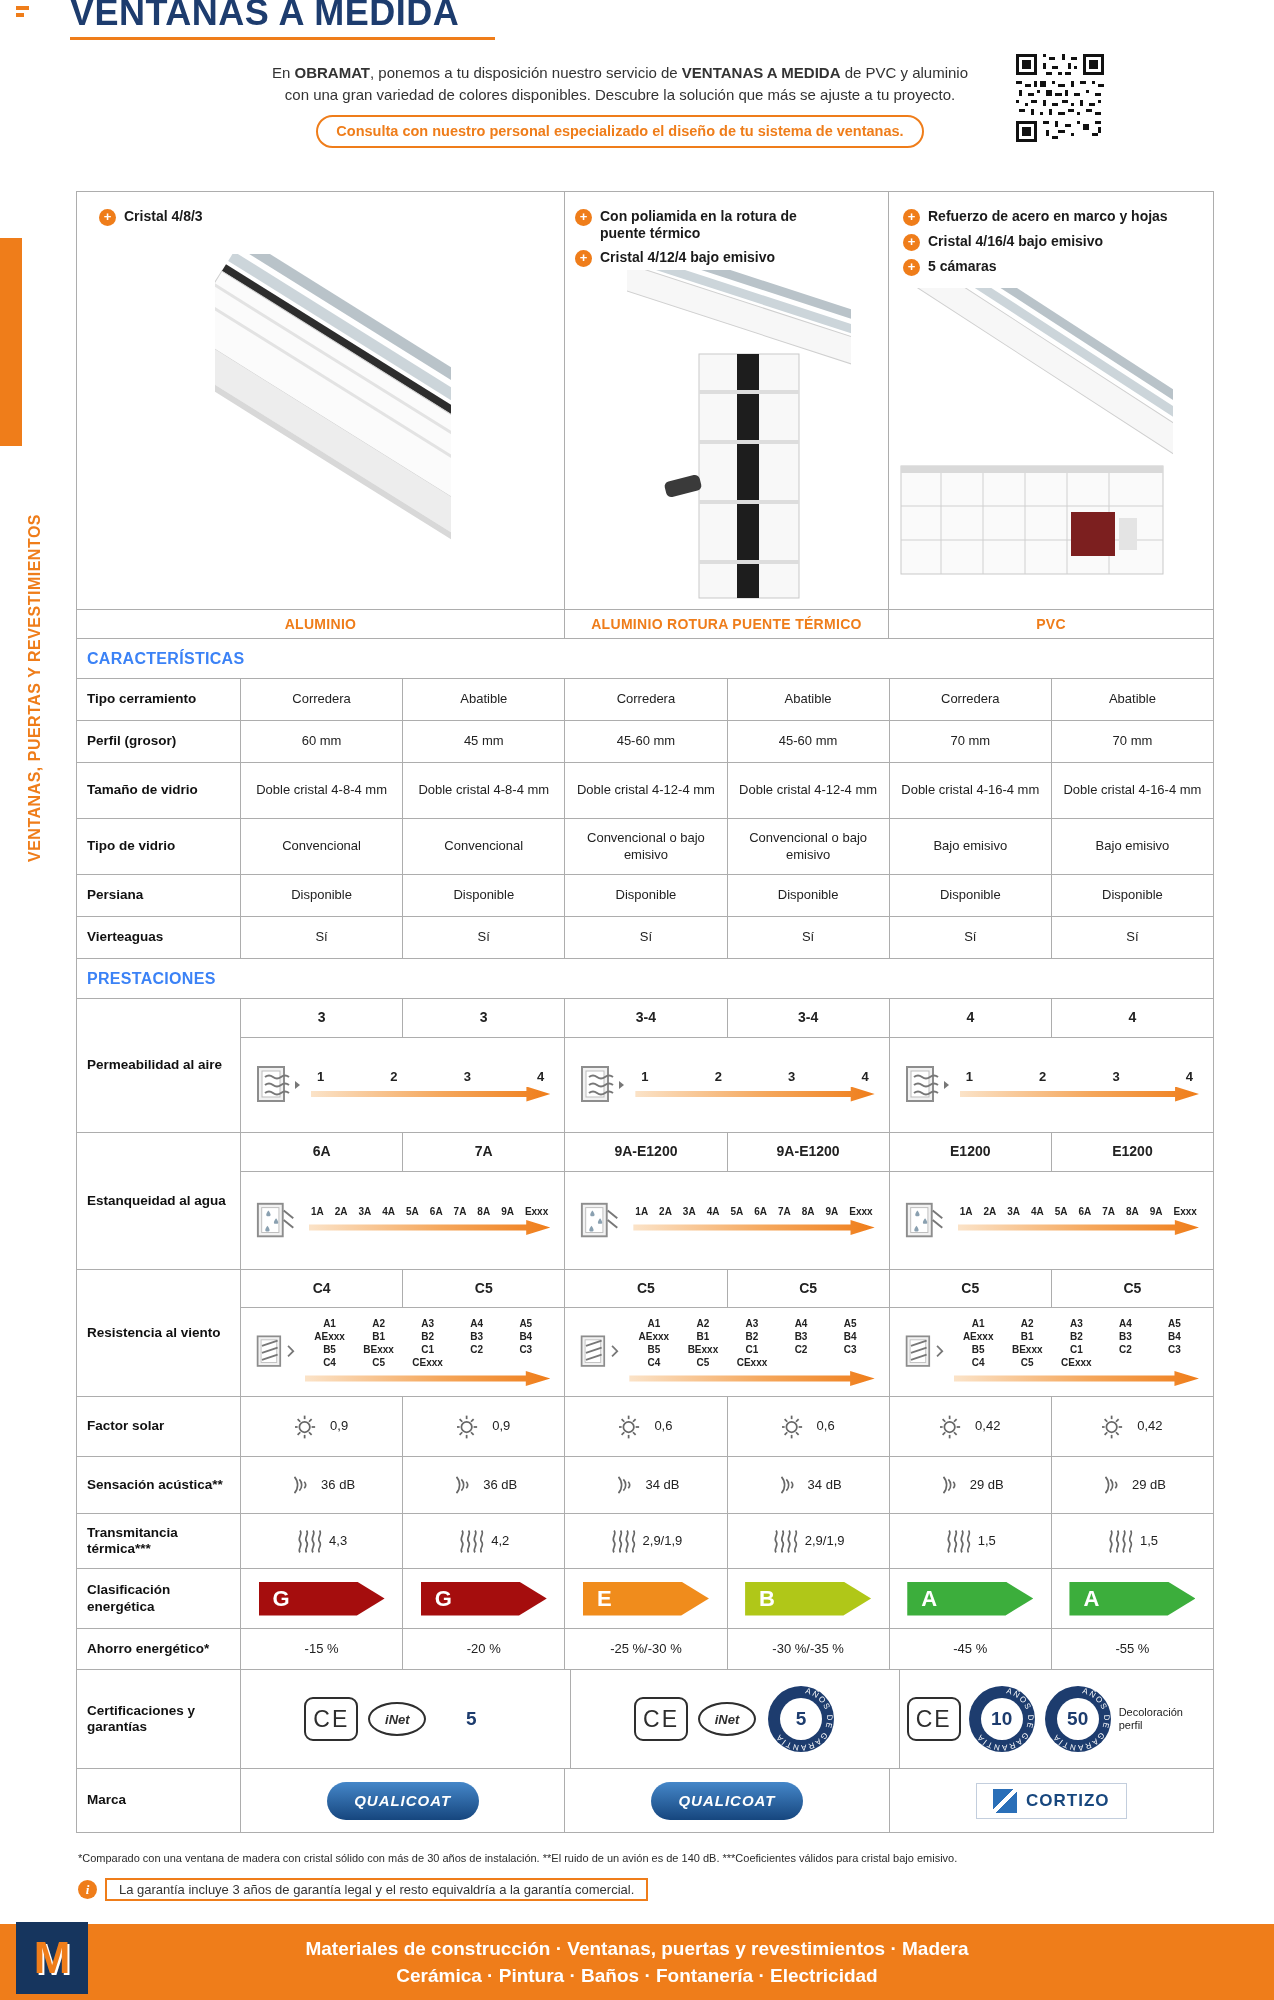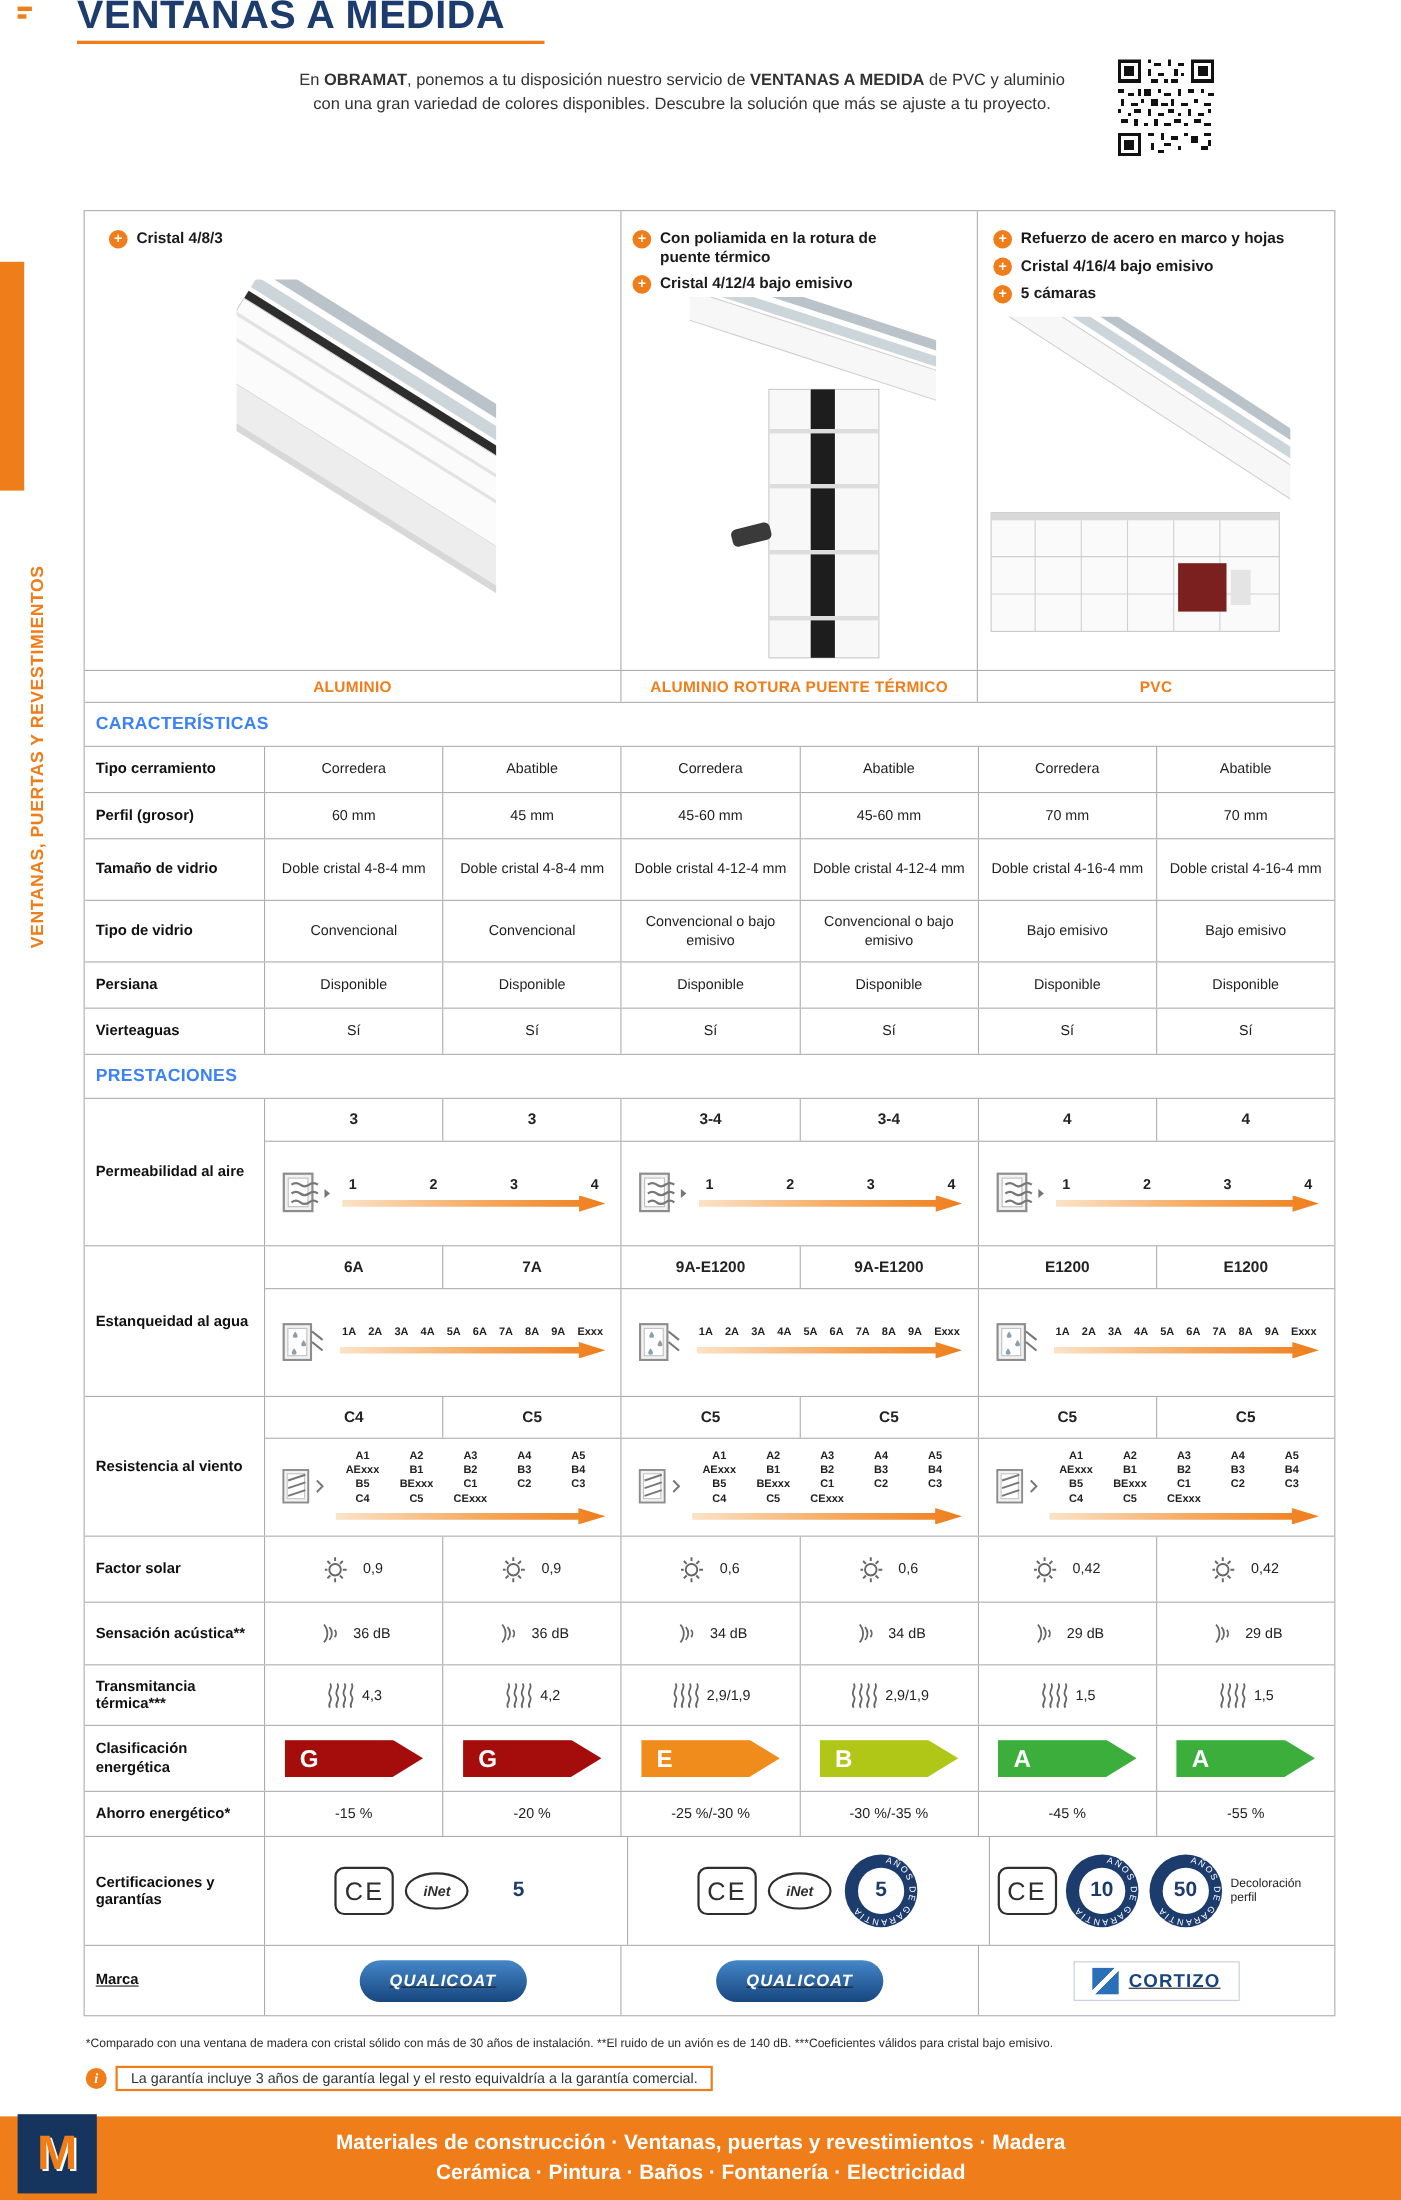--- a/index.html
+++ b/index.html
@@ -37,21 +37,21 @@
   .plus{flex:0 0 17px;width:17px;height:17px;border-radius:50%;background:var(--orange);color:#fff;font-weight:bold;font-size:13px;line-height:16px;text-align:center;margin-top:1px;}
   .feat span.txt{font-weight:bold;font-size:14px;line-height:1.22;max-width:230px;color:#1a1a1a;}
   .photo{position:absolute;z-index:1;}
   .labelbar{display:flex;height:29px;border-top:1px solid var(--line);}
   .labelbar .lb{display:flex;align-items:center;justify-content:center;font-weight:bold;font-size:14px;color:var(--orange);letter-spacing:.3px;}
   .lb1{width:487px;} .lb2{width:324px;border-left:1px solid var(--line);} .lb3{width:325px;border-left:1px solid var(--line);}
 
   .sechead{height:40px;border-top:1px solid var(--line);display:flex;align-items:center;padding-left:10px;font-weight:bold;font-size:16px;color:#3b82f6;letter-spacing:.3px;}
 
   .crow{display:flex;border-top:1px solid var(--line);}
-  .h38{height:38px;}.h41{height:41px;}.h42{height:42px;}.h55{height:55px;}.h56{height:56px;}.h57{height:57px;}.h60{height:60px;}.h64{height:64px;text-decoration:underline;}.h99{height:99px;}
+  .h38{height:38px;}.h41{height:41px;}.h42{height:42px;}.h55{height:55px;}.h56{height:56px;}.h57{height:57px;}.h60{height:60px;}.h64{height:64px;}.h99{height:99px;}
   .lcell{width:163px;flex:0 0 163px;display:flex;align-items:center;padding:2px 8px 2px 10px;font-weight:bold;font-size:13.5px;color:#111;line-height:1.2;}
   .pdata{flex:1;border-left:1px solid var(--line);display:flex;}
   .dcell{flex:1;display:flex;align-items:center;justify-content:center;text-align:center;font-size:13px;line-height:1.25;padding:2px 6px;gap:7px;}
   .dcell+.dcell{border-left:1px solid var(--line);}
   .vb{font-weight:bold;font-size:14px;}
   .pcol{flex:1;border-left:1px solid var(--line);display:flex;flex-direction:column;}
   .vrow{display:flex;}
   .grow{flex:1;display:flex;border-top:1px solid var(--line);}
   .gg{flex:1;display:flex;align-items:center;justify-content:center;gap:10px;padding:4px 14px;}
   .gg+.gg{border-left:1px solid var(--line);}
@@ -161,20 +161,21 @@
   <div class="corner-mark">
       <b></b>
       <b></b>
     </div>
   <div class="page-title">VENTANAS A MEDIDA</div>
   <div class="title-underline"></div>
 
   <div class="intro">
     <div><span class="b" style="font-weight:normal">En </span><span class="b">OBRAMAT</span><span>, ponemos a tu disposición nuestro servicio de </span><span class="b">VENTANAS A MEDIDA</span><span> de PVC y aluminio</span></div>
     <div>con una gran variedad de colores disponibles. Descubre la solución que más se ajuste a tu proyecto.</div>
+    <div class="pill">Consulta con nuestro personal especializado el diseño de tu sistema de ventanas.</div>
   </div>
 
   <svg class="qr" viewBox="0 0 29 29" shape-rendering="crispEdges">
     <rect width="29" height="29" fill="#fff"></rect>
     <g fill="#111">
       <rect x="0" y="0" width="7" height="7"></rect>
         <rect x="22" y="0" width="7" height="7"></rect>
         <rect x="0" y="22" width="7" height="7"></rect>
       <rect x="1" y="1" width="5" height="5" fill="#fff"></rect>
         <rect x="23" y="1" width="5" height="5" fill="#fff"></rect>

